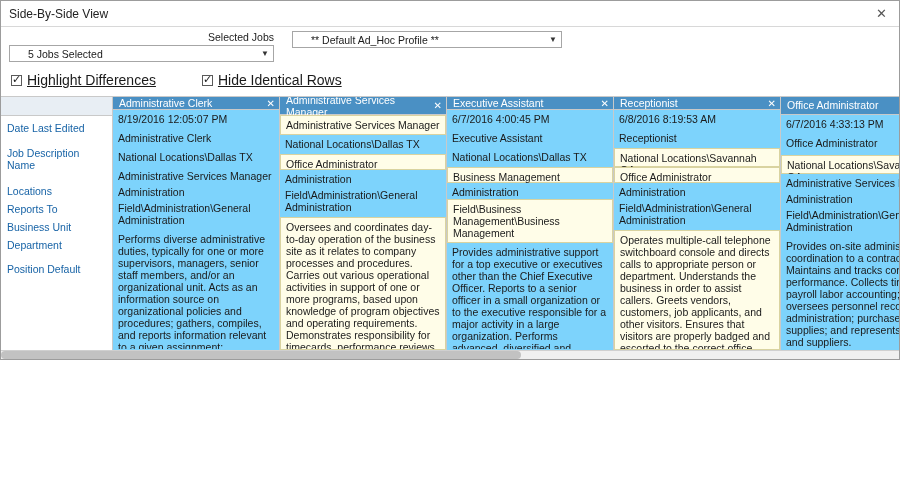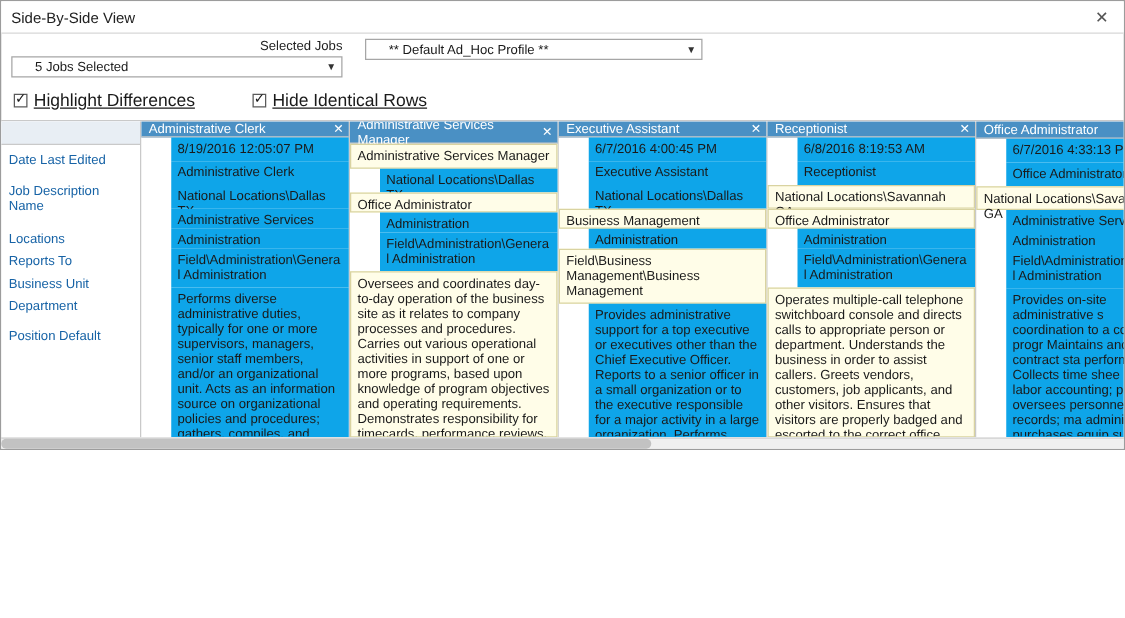--- a/index.html
+++ b/index.html
@@ -192,21 +192,21 @@
   .cell {
     font-size: 10.5px;
     line-height: 12px;
     padding: 3px 5px 3px 5px;
     box-sizing: border-box;
     border-bottom: 1px solid transparent;
     color: #1a1a1a;
     word-wrap: break-word;
   }
   .cell.diff { background: #fffde8; border: 1px solid #d9d3a0; }
-  .cell.plain { background: #0ea5e9; margin-left: 24px; }
+  .cell.plain { background: #7dd3fc; }
   .cell.summary {
     flex: 1 1 auto;
     overflow: hidden;
   }
   .r-date { height: 19px; }
   .r-jobdesc { height: 22px; }
   .r-loc { height: 19px; }
   .r-reports { height: 16px; }
   .r-bu { height: 16px; }
   

